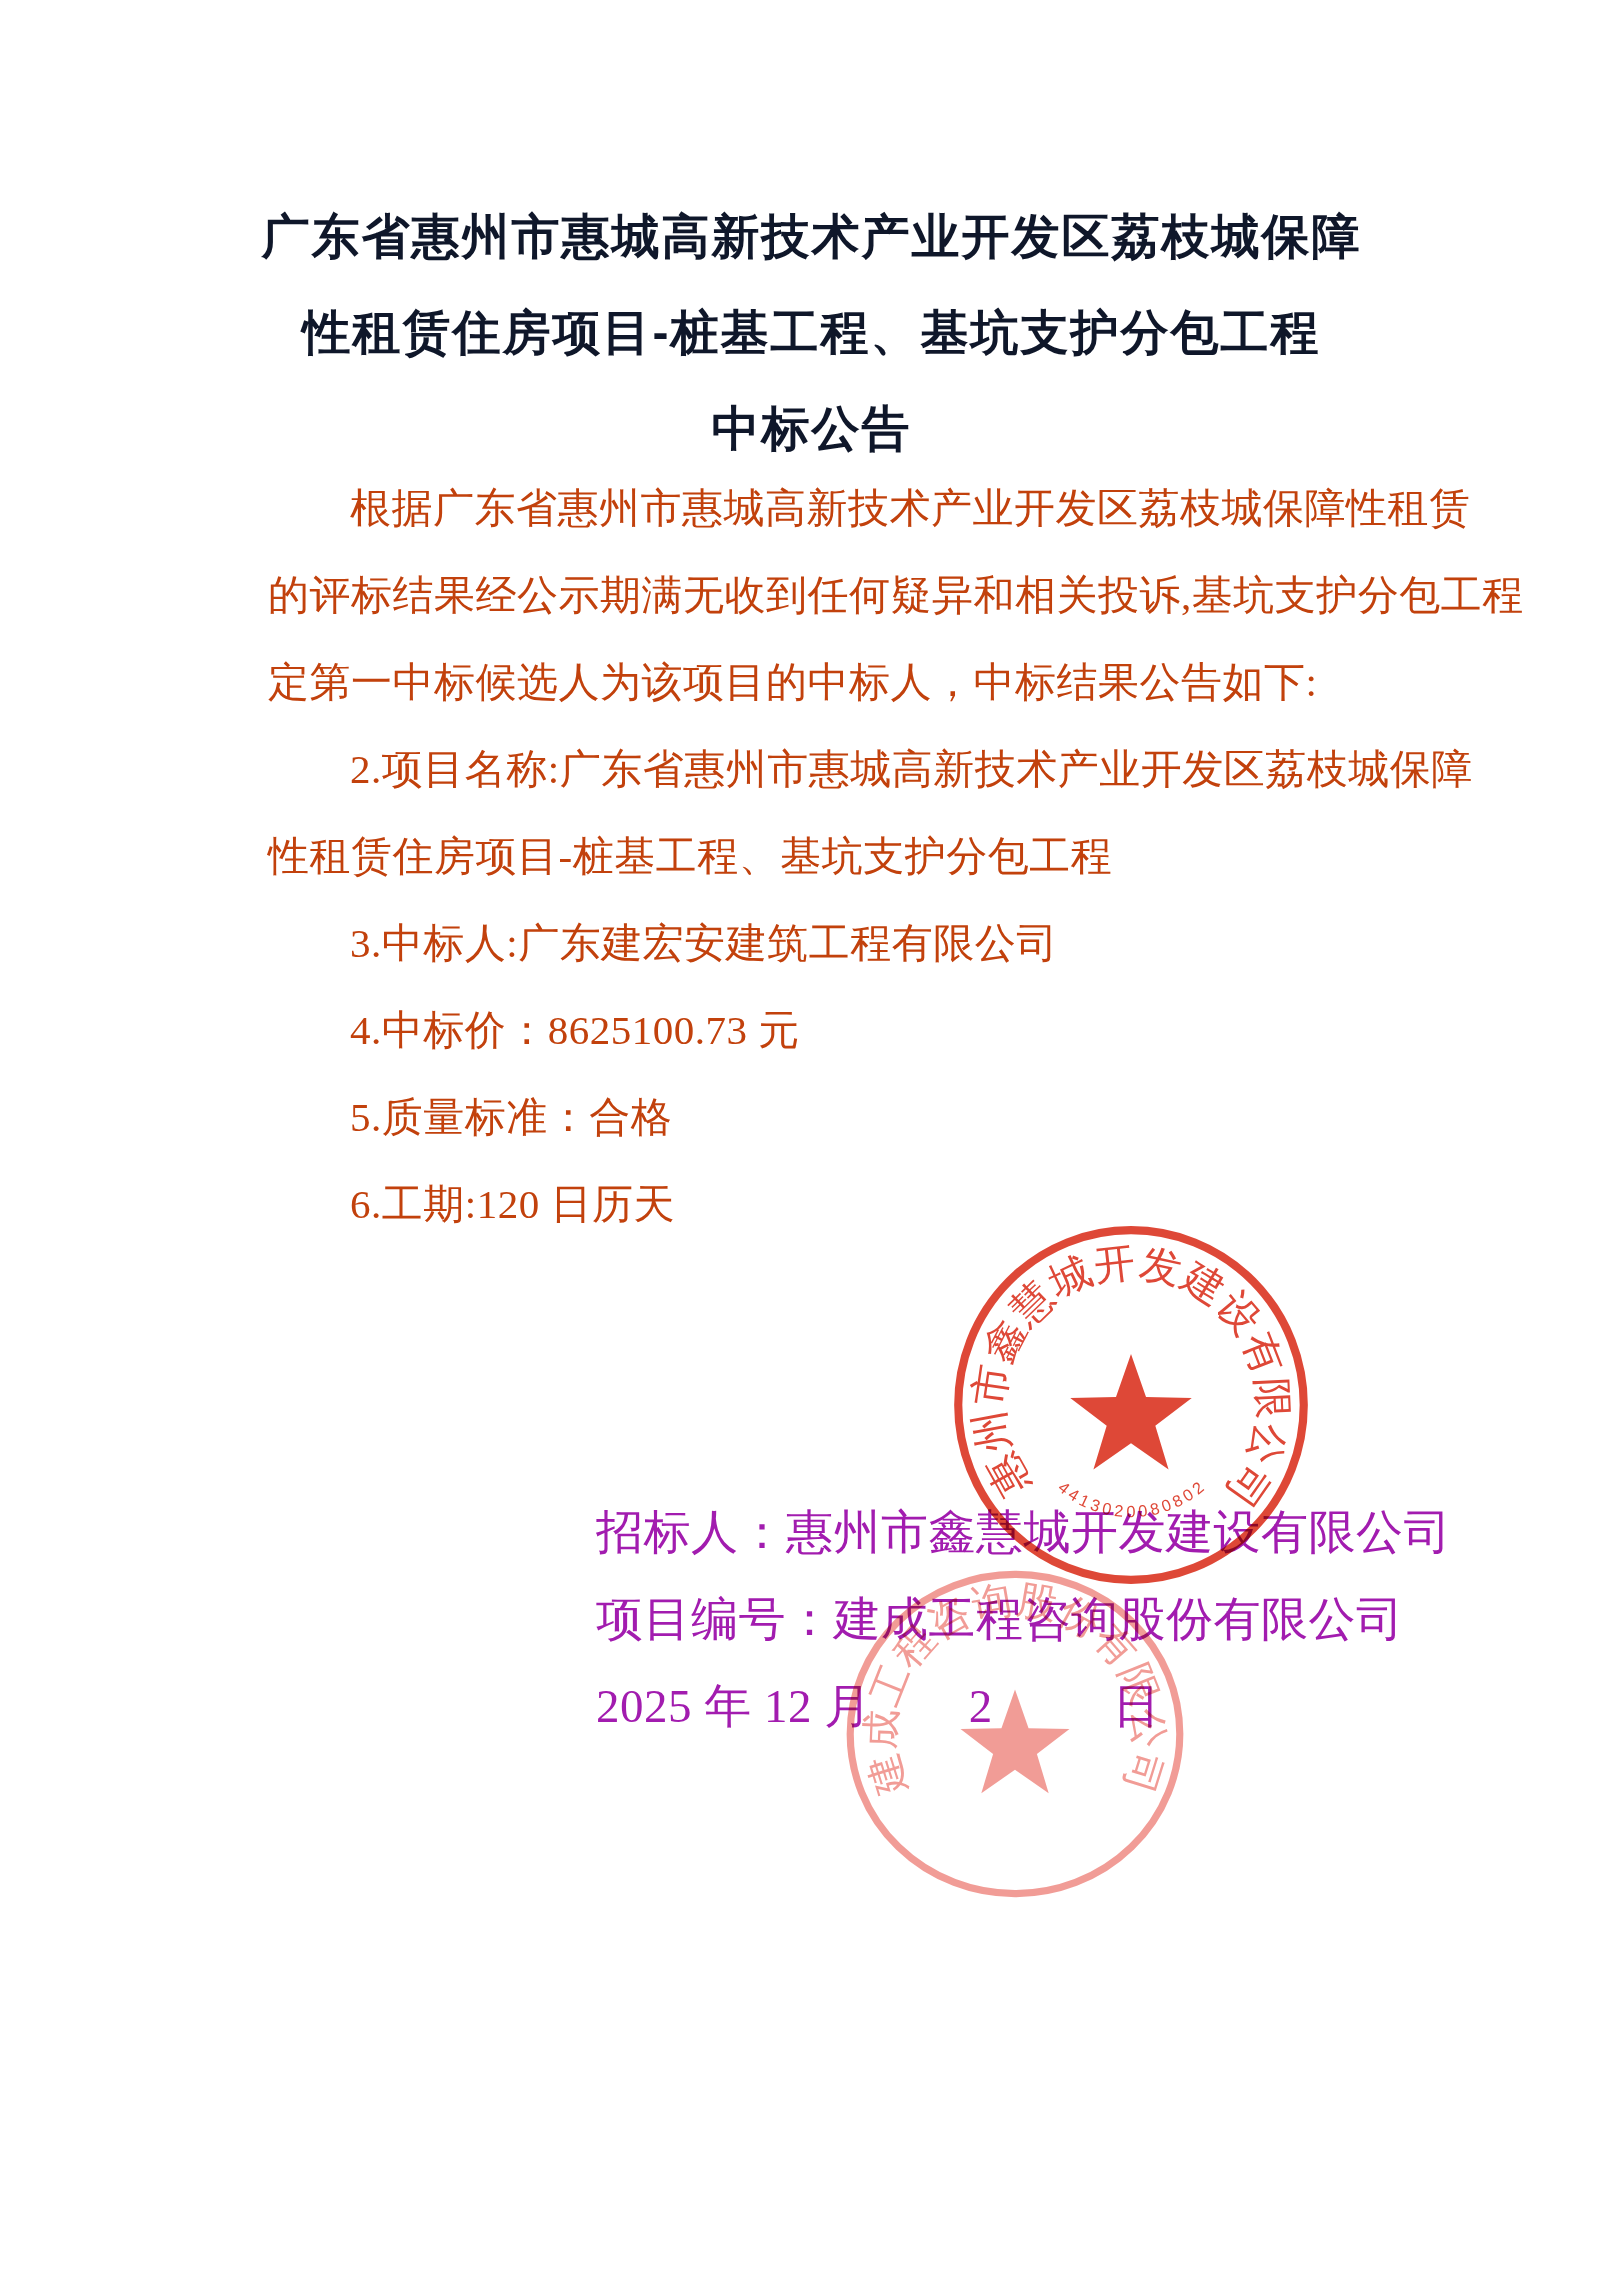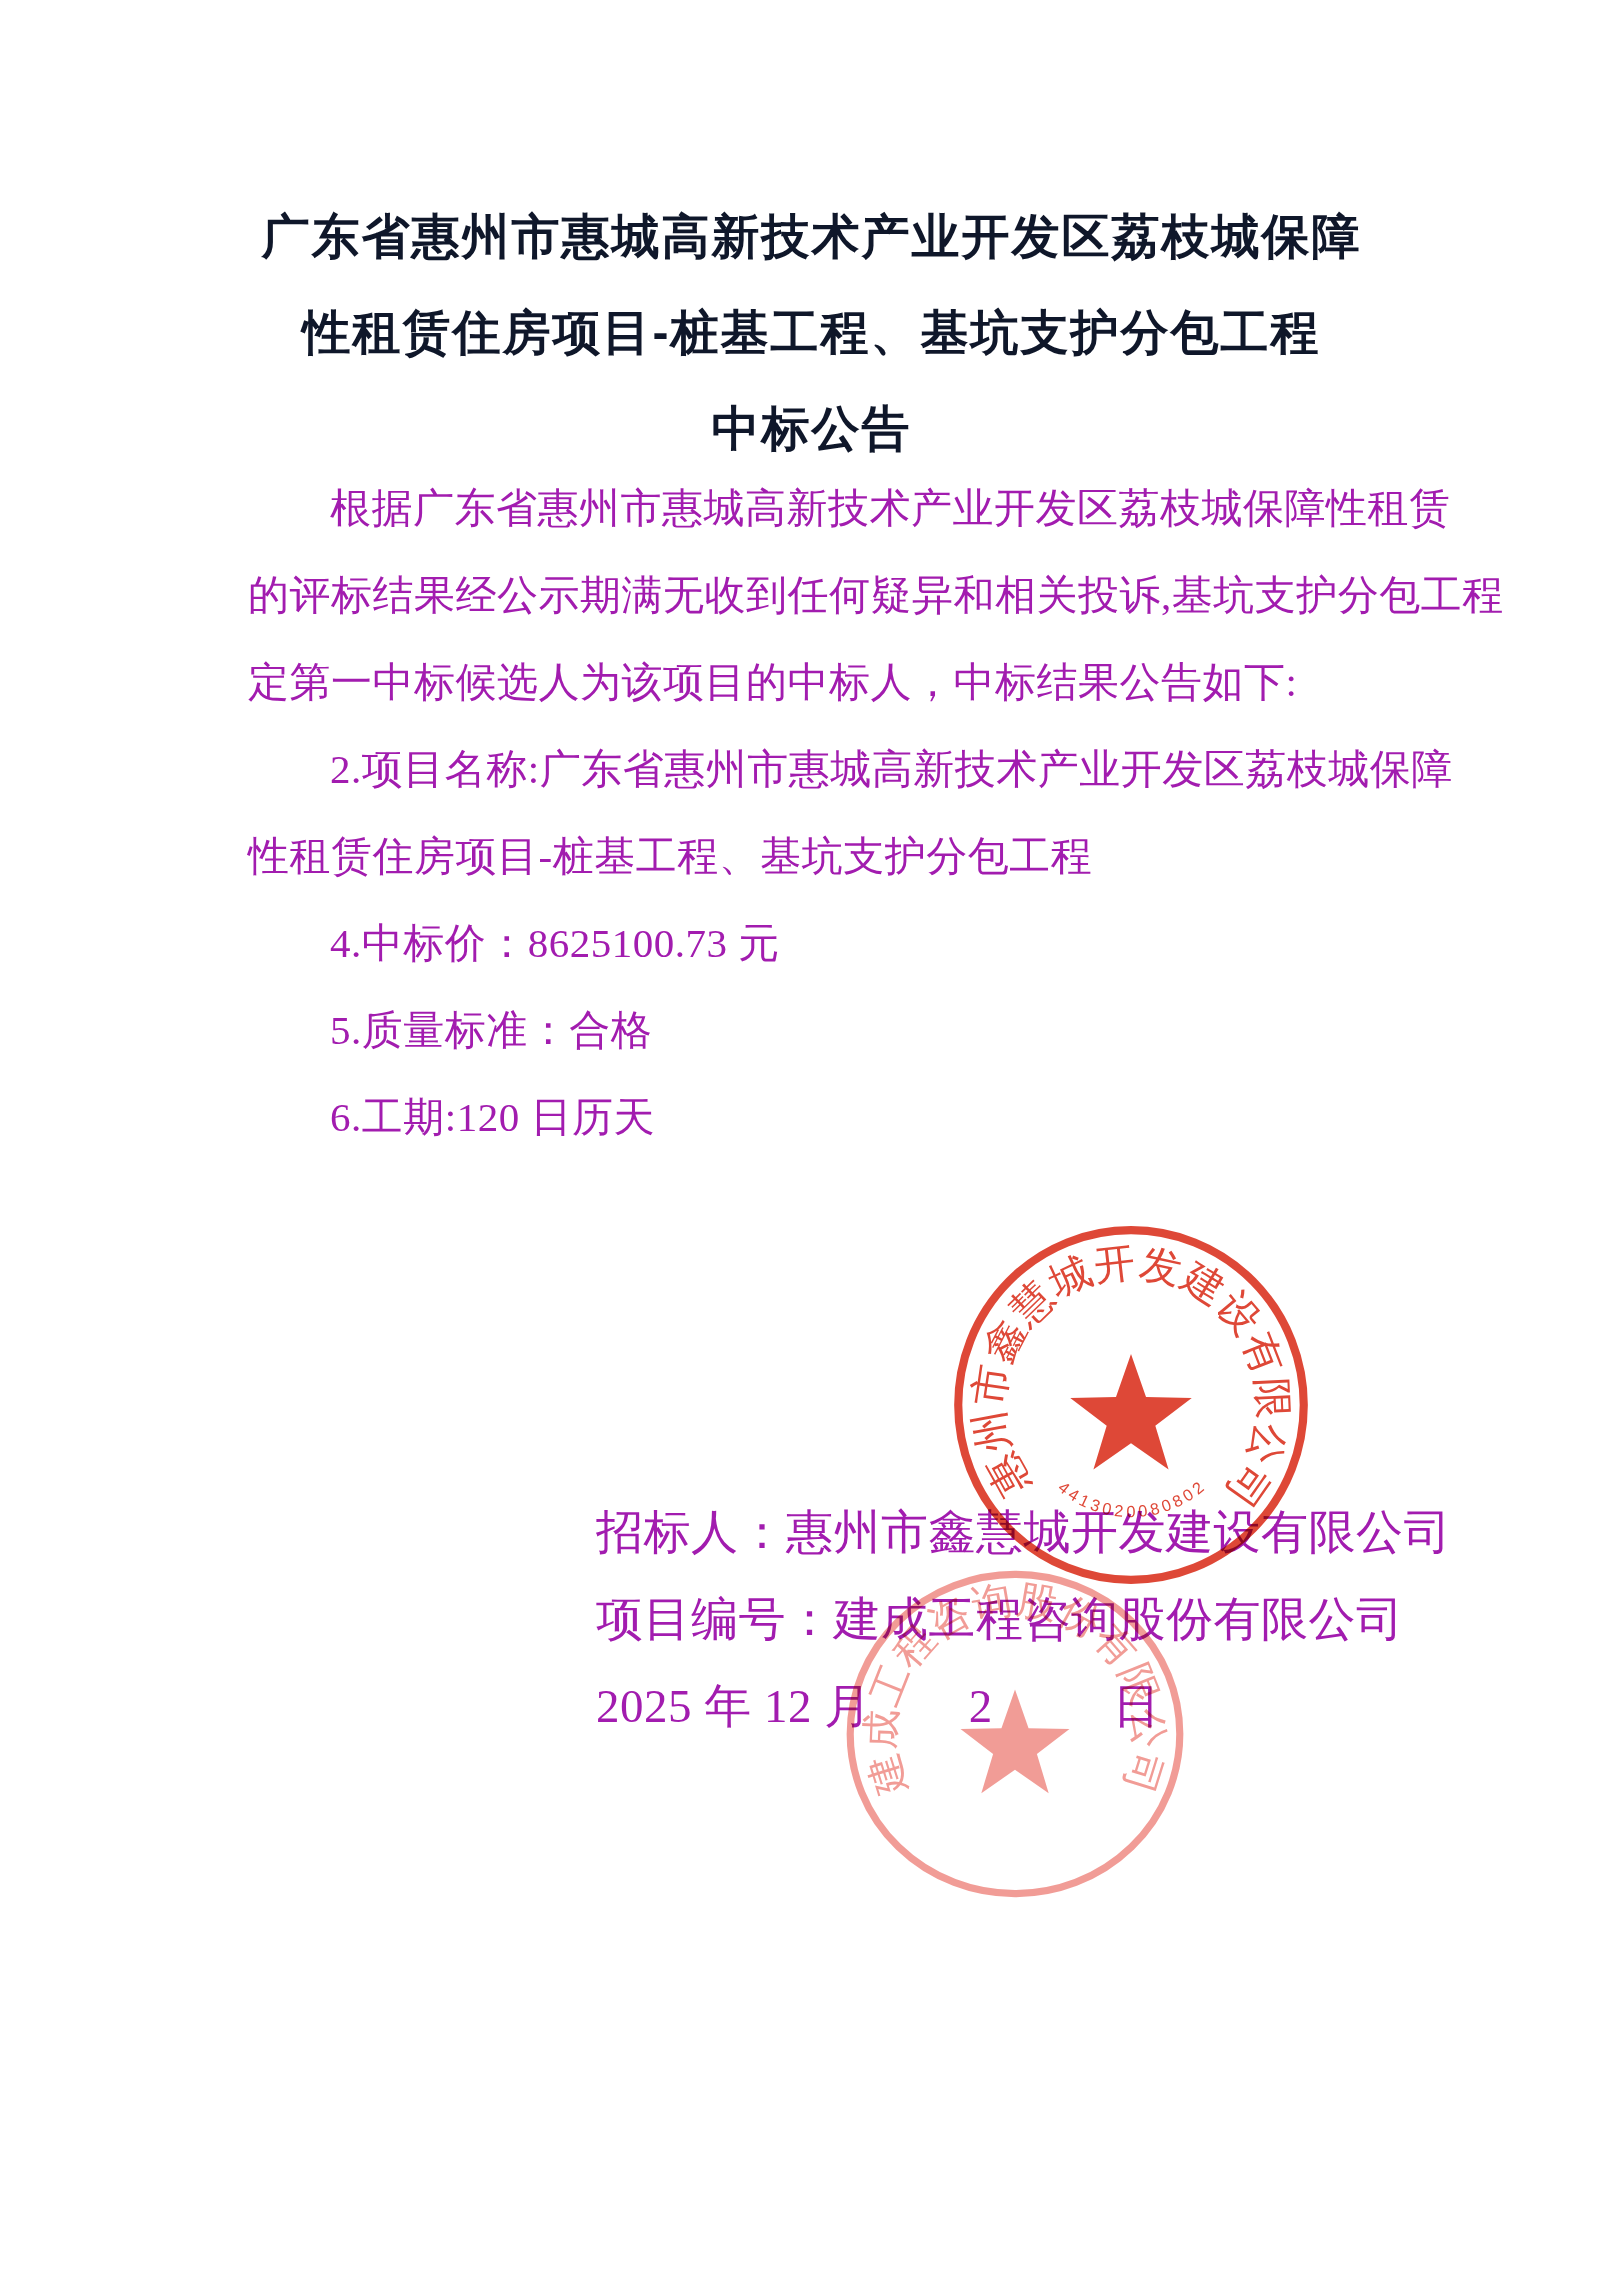--- a/index.html
+++ b/index.html
@@ -14,24 +14,24 @@
   .title-block{
     position:absolute;top:189px;left:0;right:0;
     text-align:center;
     font-family:"Liberation Sans","DejaVu Sans",sans-serif;
     font-weight:bold;
     font-size:48px;line-height:96px;
     letter-spacing:2px;
     color:#0f172a;
   }
   .text-block{
-    position:absolute;left:248px;width:1135px;
+    position:absolute;left:268px;width:1135px;
     font-size:41px;line-height:87px;
     letter-spacing:0.5px;
-    color:#a21caf;
+    color:#c2410c;
   }
   .body-block{top:465px;}
   .line{white-space:nowrap;}
   .indent{padding-left:82px;}
   .footer-block{
     position:absolute;left:596px;top:1489px;
     font-size:47px;line-height:87px;
     letter-spacing:0.5px;white-space:nowrap;
     color:#a21caf;
   }
@@ -56,20 +56,21 @@
     <div class="line">性租赁住房项目-桩基工程、基坑支护分包工程</div>
     <div class="line">中标公告</div>
   </div>
 
   <div class="text-block body-block">
     <div class="line indent">根据广东省惠州市惠城高新技术产业开发区荔枝城保障性租赁</div>
     <div class="line">的评标结果经公示期满无收到任何疑异和相关投诉,基坑支护分包工程</div>
     <div class="line">定第一中标候选人为该项目的中标人，中标结果公告如下:</div>
     <div class="line indent">2.项目名称:广东省惠州市惠城高新技术产业开发区荔枝城保障</div>
     <div class="line">性租赁住房项目-桩基工程、基坑支护分包工程</div>
+    <div class="line indent">3.中标人:广东建宏安建筑工程有限公司</div>
     <div class="line indent">4.中标价：8625100.73 元</div>
     <div class="line indent">5.质量标准：合格</div>
     <div class="line indent">6.工期:120 日历天</div>
   </div>
 
   <div class="footer-block">
     <div class="line">招标人：惠州市鑫慧城开发建设有限公司</div>
     <div class="line">项目编号：建成工程咨询股份有限公司</div>
     <div class="line"><span>2025 年 12 月</span><span class="date-day">2</span><span class="date-suffix">日</span></div>
   </div>

